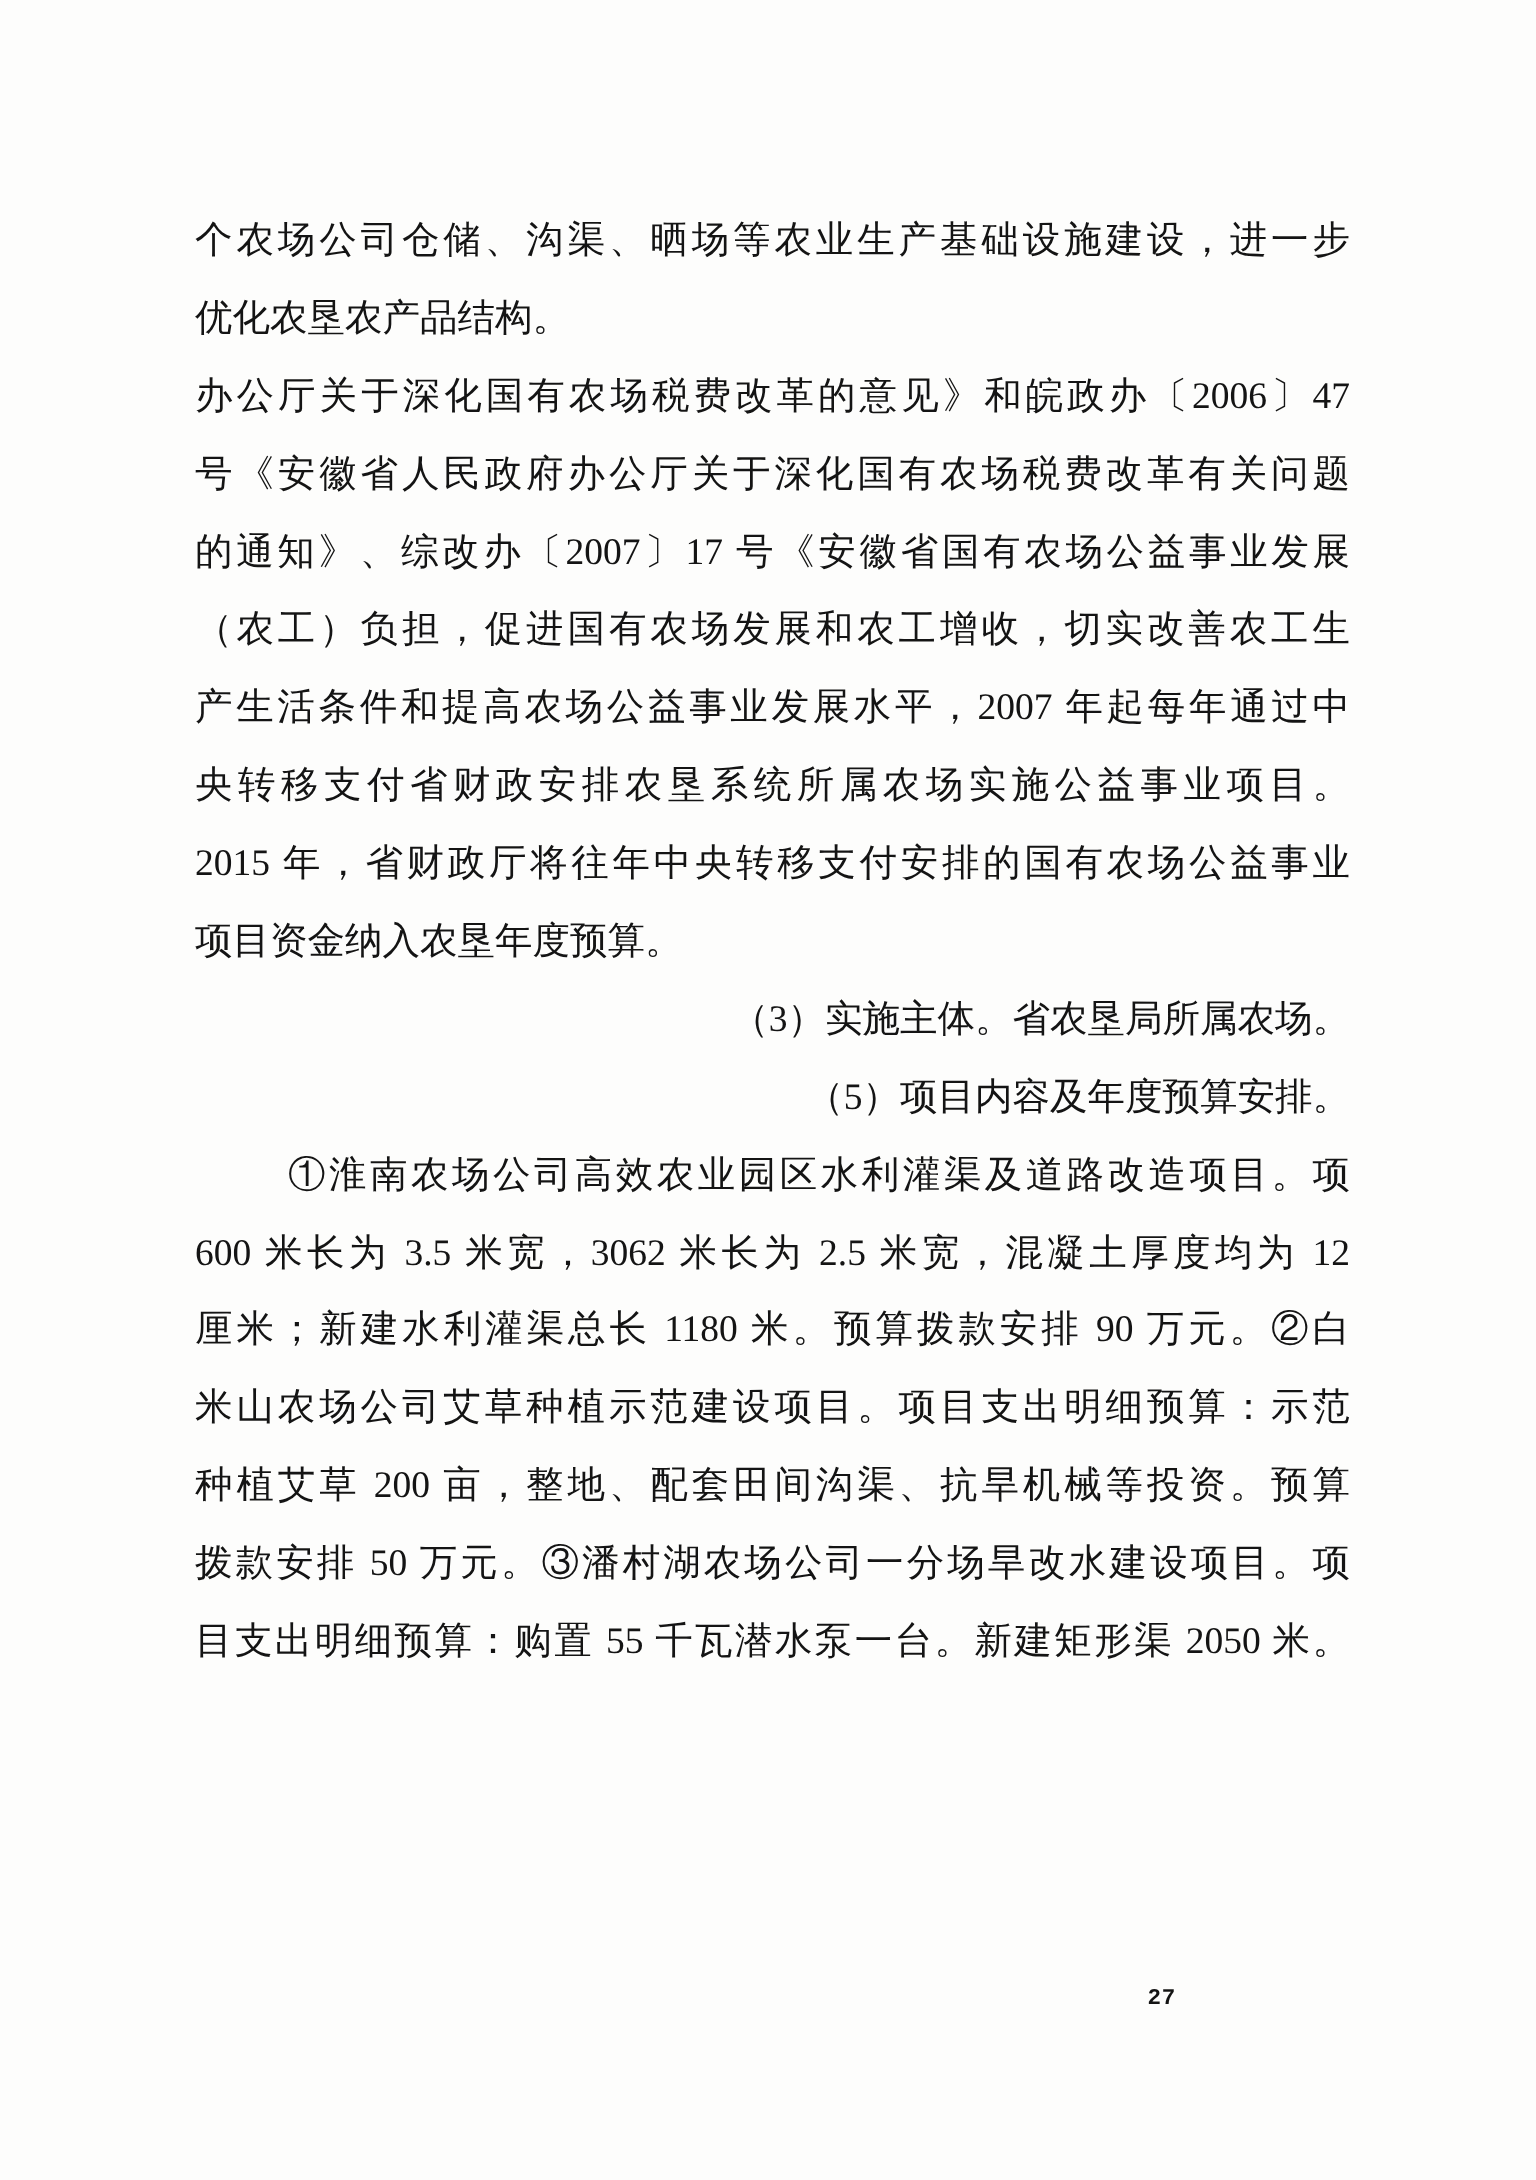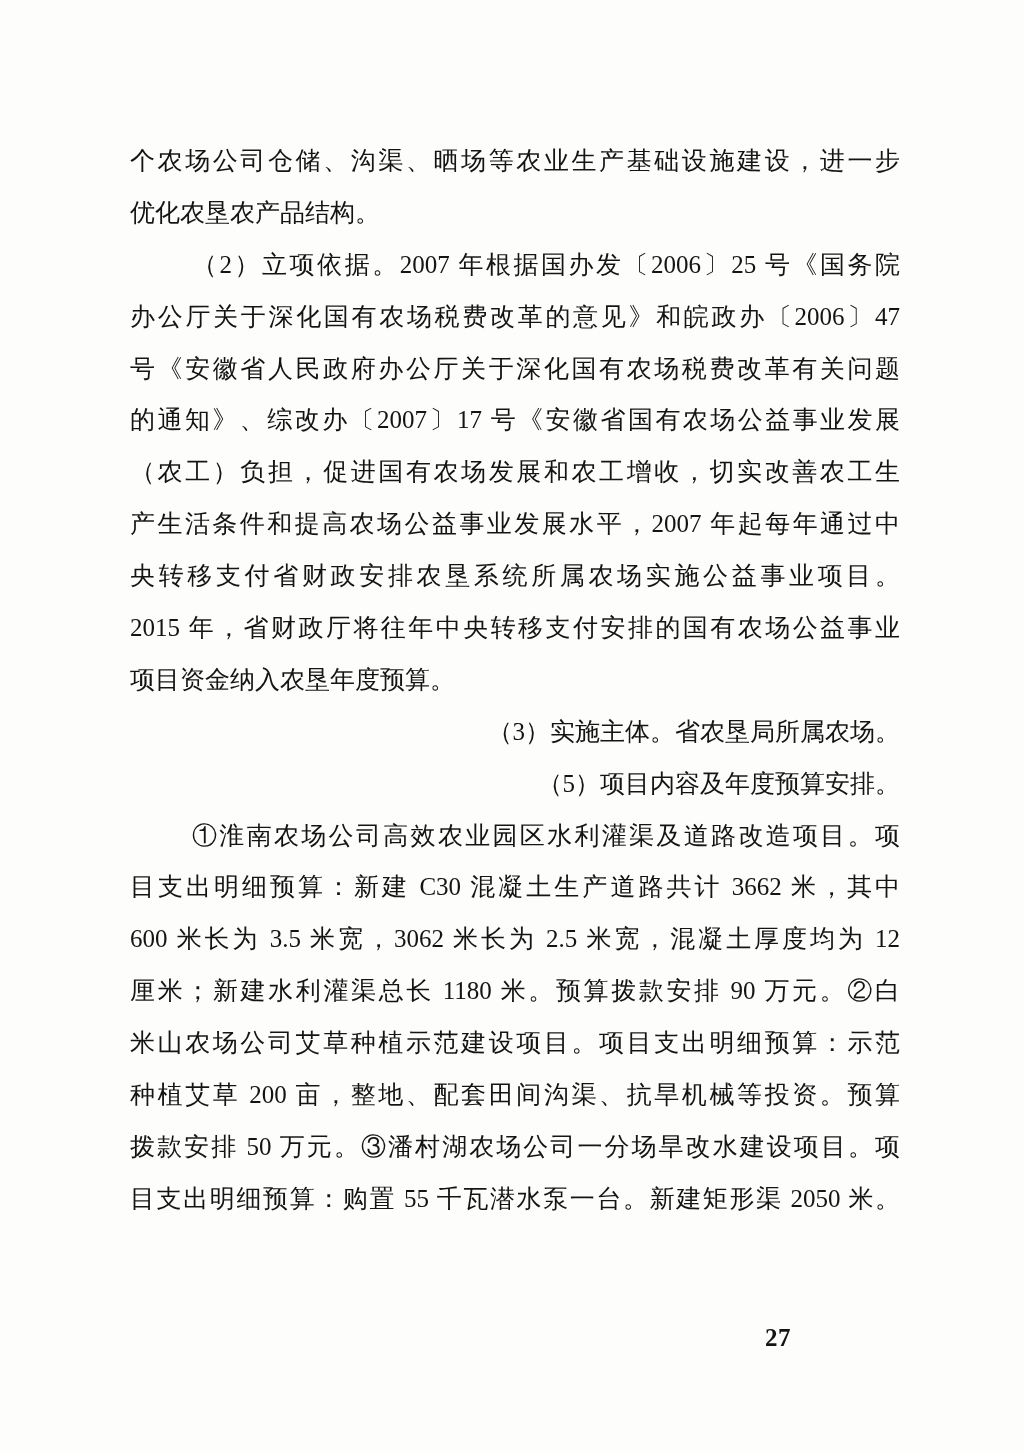--- a/index.html
+++ b/index.html
@@ -42,46 +42,44 @@
   .line.just::after {
     content: "";
     display: inline-block;
     width: 100%;
     height: 0;
   }
   .page-number {
     position: absolute;
     left: 765px;
     top: 1324px;
-    font-size: 25px;
+    font-size: 15px;
     font-weight: 700;
     letter-spacing: 0.5px;
-    font-family: Liberation Serif, serif;
+    font-family: Liberation Mono, monospace;
   }
 </style>
 </head>
 <body>
 
 <div class="page">
   <div class="text-body">
       <div class="line just">个农场公司仓储、沟渠、晒场等农业生产基础设施建设，进一步</div>
       <div class="line">优化农垦农产品结构。</div>
-      <div class="line indent just">（2）立项依据。2007 年根据国办发〔2006〕25 号《国务院</div>
       <div class="line just">办公厅关于深化国有农场税费改革的意见》和皖政办〔2006〕47</div>
       <div class="line just">号《安徽省人民政府办公厅关于深化国有农场税费改革有关问题</div>
       <div class="line just">的通知》、综改办〔2007〕17 号《安徽省国有农场公益事业发展</div>
       <div class="line just">（农工）负担，促进国有农场发展和农工增收，切实改善农工生</div>
       <div class="line just">产生活条件和提高农场公益事业发展水平，2007 年起每年通过中</div>
       <div class="line just">央转移支付省财政安排农垦系统所属农场实施公益事业项目。</div>
       <div class="line just">2015 年，省财政厅将往年中央转移支付安排的国有农场公益事业</div>
       <div class="line">项目资金纳入农垦年度预算。</div>
       <div class="line indent">（3）实施主体。省农垦局所属农场。</div>
       <div class="line indent">（5）项目内容及年度预算安排。</div>
       <div class="line indent just">①淮南农场公司高效农业园区水利灌渠及道路改造项目。项</div>
-      <div class="line just">目支出明细预算：新建 C30 混凝土生产道路共计 3662 米，其中</div>
       <div class="line just">600 米长为 3.5 米宽，3062 米长为 2.5 米宽，混凝土厚度均为 12</div>
       <div class="line just">厘米；新建水利灌渠总长 1180 米。预算拨款安排 90 万元。②白</div>
       <div class="line just">米山农场公司艾草种植示范建设项目。项目支出明细预算：示范</div>
       <div class="line just">种植艾草 200 亩，整地、配套田间沟渠、抗旱机械等投资。预算</div>
       <div class="line just">拨款安排 50 万元。③潘村湖农场公司一分场旱改水建设项目。项</div>
       <div class="line just">目支出明细预算：购置 55 千瓦潜水泵一台。新建矩形渠 2050 米。</div>
     </div>
   <div class="page-number">27</div>
 </div>
 

